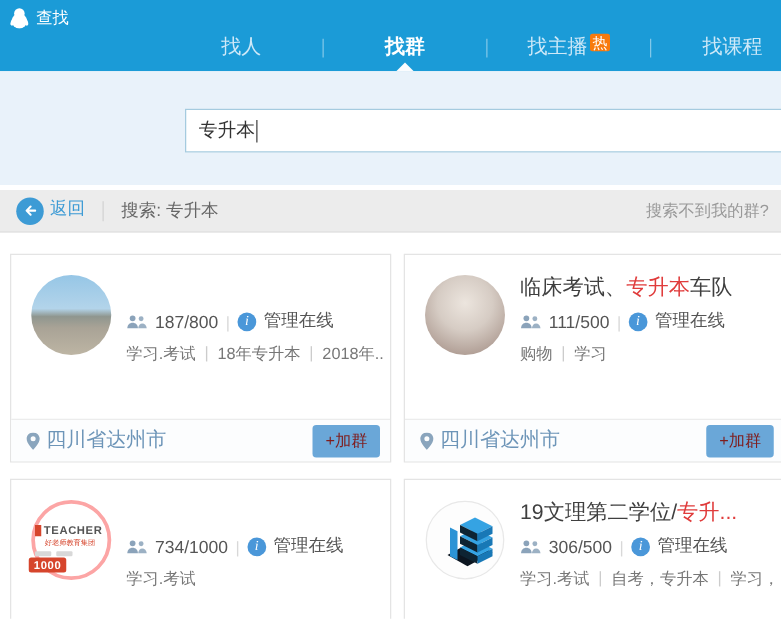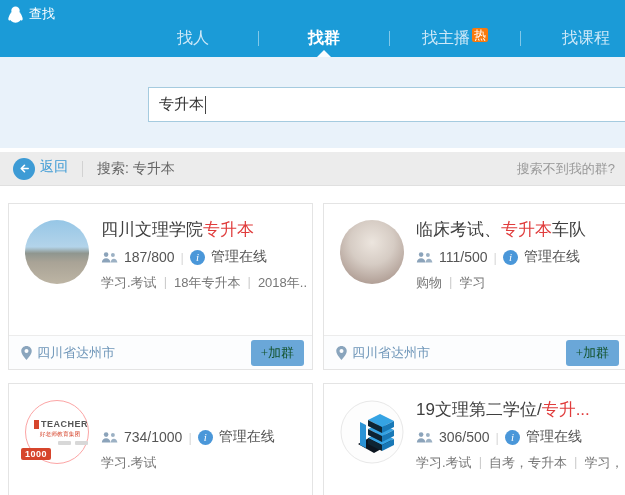--- a/index.html
+++ b/index.html
@@ -35,21 +35,21 @@
 
   
   .results{position:absolute;top:187px;left:0;right:0;bottom:0;background:#fff}
   .grid{position:absolute;left:8px;top:16px;display:grid;grid-template-columns:305px 305px;gap:13px 10px}
   .card{width:305px;height:167px;background:#fff;border:1px solid #e4e4e4;position:relative}
   .avatar{position:absolute;left:16px;top:16px;width:64px;height:64px}
   .av-photo{display:none;width:64px;height:64px;border-radius:50%}
   .av-photo-campus .av-photo{display:block;background:linear-gradient(180deg,#96c6e6 0%,#b3d4ea 42%,#8f968f 52%,#a9a396 66%,#bdb5a4 100%)}
   .av-photo-person .av-photo{display:block;background:radial-gradient(circle at 50% 35%,#ece5de 0%,#d6ccc4 42%,#b5a49b 75%,#9b877c 100%)}
   .teacher-wrap{display:none;position:relative;width:64px;height:64px;border-radius:50%;background:#fff;
-    border:1px solid #fca5a5;flex-direction:column;align-items:flex-end;justify-content:center;overflow:visible}
+    border:3px solid #fca5a5;flex-direction:column;align-items:flex-start;justify-content:center;overflow:visible}
   .av-logo-teacher .teacher-wrap{display:flex}
   .t-row{display:flex;align-items:center;gap:2px}
   .t-mark{width:5px;height:9px;background:#d6452c;flex:none}
   .t-name{font-size:9px;font-weight:bold;color:#555;letter-spacing:.5px}
   .t-sub{font-size:8px;color:#d6452c;transform:scale(.72);white-space:nowrap}
   .t-logos{display:flex;gap:4px;margin-top:1px}
   .t-logos i{width:13px;height:4px;background:#d8d8d8;border-radius:1px}
   .av-badge{position:absolute;left:-5px;bottom:3px;background:#d6452c;color:#fff;font-size:9px;font-weight:bold;
     padding:1px 4px;border-radius:2px;letter-spacing:.5px}
   .cubes{display:none;width:64px;height:64px}
@@ -58,22 +58,22 @@
   .card-title{position:absolute;left:92px;top:14px;font-size:17px;color:#3f3f3f;white-space:nowrap;overflow:hidden;max-width:204px}
   .t-red{color:#e03c3c}
   .card-meta{position:absolute;left:92px;top:44px;display:flex;align-items:center;gap:6px;font-size:14px;color:#555}
   .meta-sep{color:#d8d8d8;font-size:13px}
   .people-icon{display:flex;flex:none}
   .info-icon{width:15px;height:15px;border-radius:50%;background:#4a97d9;color:#fff;font-size:11px;font-style:italic;
     font-family:"Liberation Serif",serif;display:flex;align-items:center;justify-content:center;flex:none}
   .card-tags{position:absolute;left:92px;top:70px;font-size:13px;color:#777;display:flex;gap:7px;white-space:nowrap;overflow:hidden;max-width:206px}
   .tag-sep{color:#ccc}
   .card-footer{position:absolute;left:0;right:0;bottom:0;height:34px;border-top:1px solid #ececec;background:#fcfdfe;display:flex;align-items:center}
-  .loc{display:flex;align-items:center;gap:5px;margin-left:12px;color:#6d95b8;font-size:13px;cursor:pointer}
-  .join-btn{margin-left:auto;margin-right:8px;background:#6aa7d8;color:#14532d;font-size:13px;padding:4px 10px;border-radius:3px;border:none;cursor:pointer;font-family:Liberation Serif, serif}
+  .loc{display:flex;align-items:center;gap:5px;margin-left:12px;color:#6d95b8;font-size:16px;cursor:pointer}
+  .join-btn{margin-left:auto;margin-right:8px;background:#6aa7d8;color:#7f1d1d;font-size:13px;padding:4px 10px;border-radius:3px;border:none;cursor:pointer;font-family:Liberation Sans, sans-serif}
 </style>
 </head>
 <body>
 
 <div class="header">
   <div class="win-title">
     <svg width="15" height="17" viewBox="0 0 16 18">
       <circle cx="8" cy="5" r="4.5" fill="#fff"></circle>
       <ellipse cx="8" cy="11.5" rx="6.6" ry="6.4" fill="#fff"></ellipse>
       <ellipse cx="2.2" cy="12.5" rx="1.6" ry="3" fill="#fff" transform="rotate(18 2.2 12.5)"></ellipse>
@@ -113,21 +113,20 @@
   <span class="missing-link">搜索不到我的群?</span>
 </div>
 
 <div class="results">
   <div class="grid">
   <div class="card">
     <div class="avatar av-photo-campus">
       <div class="av-photo"></div>
 
     </div>
-    <div class="card-title"><span class="t-pre">四川文理学院</span><span class="t-red">专升本</span><span class="t-post"></span></div>
     <div class="card-meta">
       <span class="people-icon">
         <svg width="17" height="13" viewBox="0 0 20 14" fill="#8ba3ba">
           <circle cx="6" cy="3.6" r="2.7"></circle>
           <path d="M1 13c0-3.1 2.2-5.1 5-5.1s5 2 5 5.1z"></path>
           <circle cx="14" cy="4" r="2.3" opacity=".85"></circle>
           <path d="M11.2 13c.4-2.7 1.7-4.4 4-4.4 2.1 0 3.7 1.7 4.1 4.4z" opacity=".85"></path>
         </svg>
       </span>
       <span>187/800</span>

